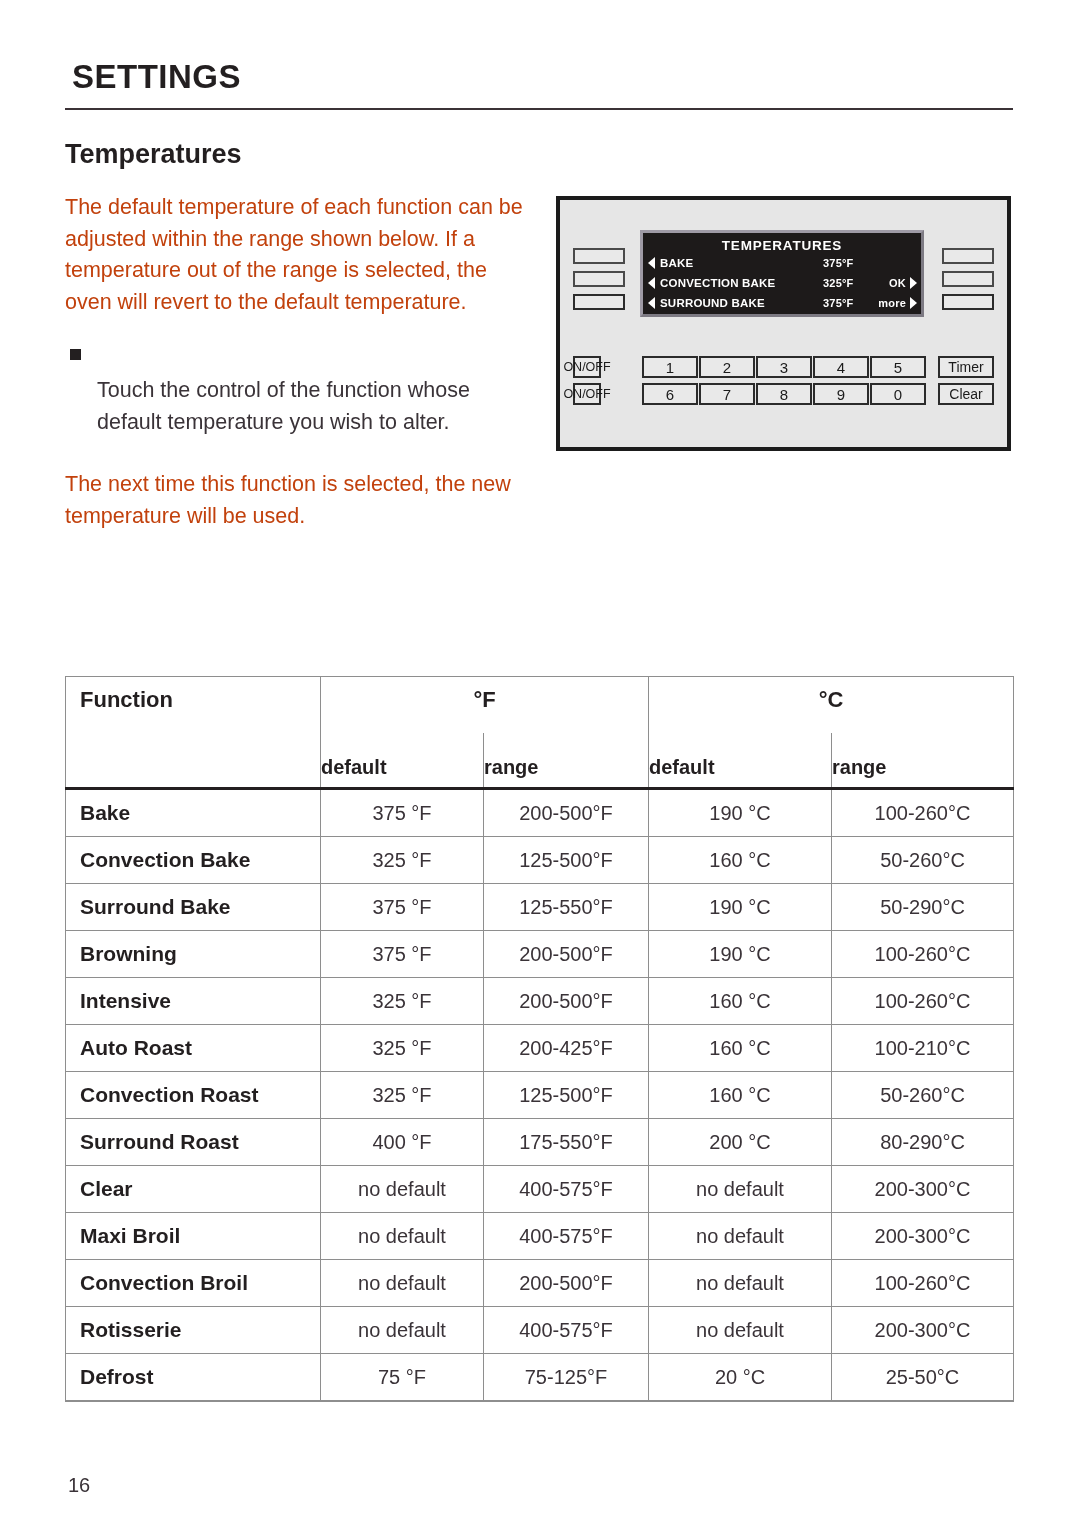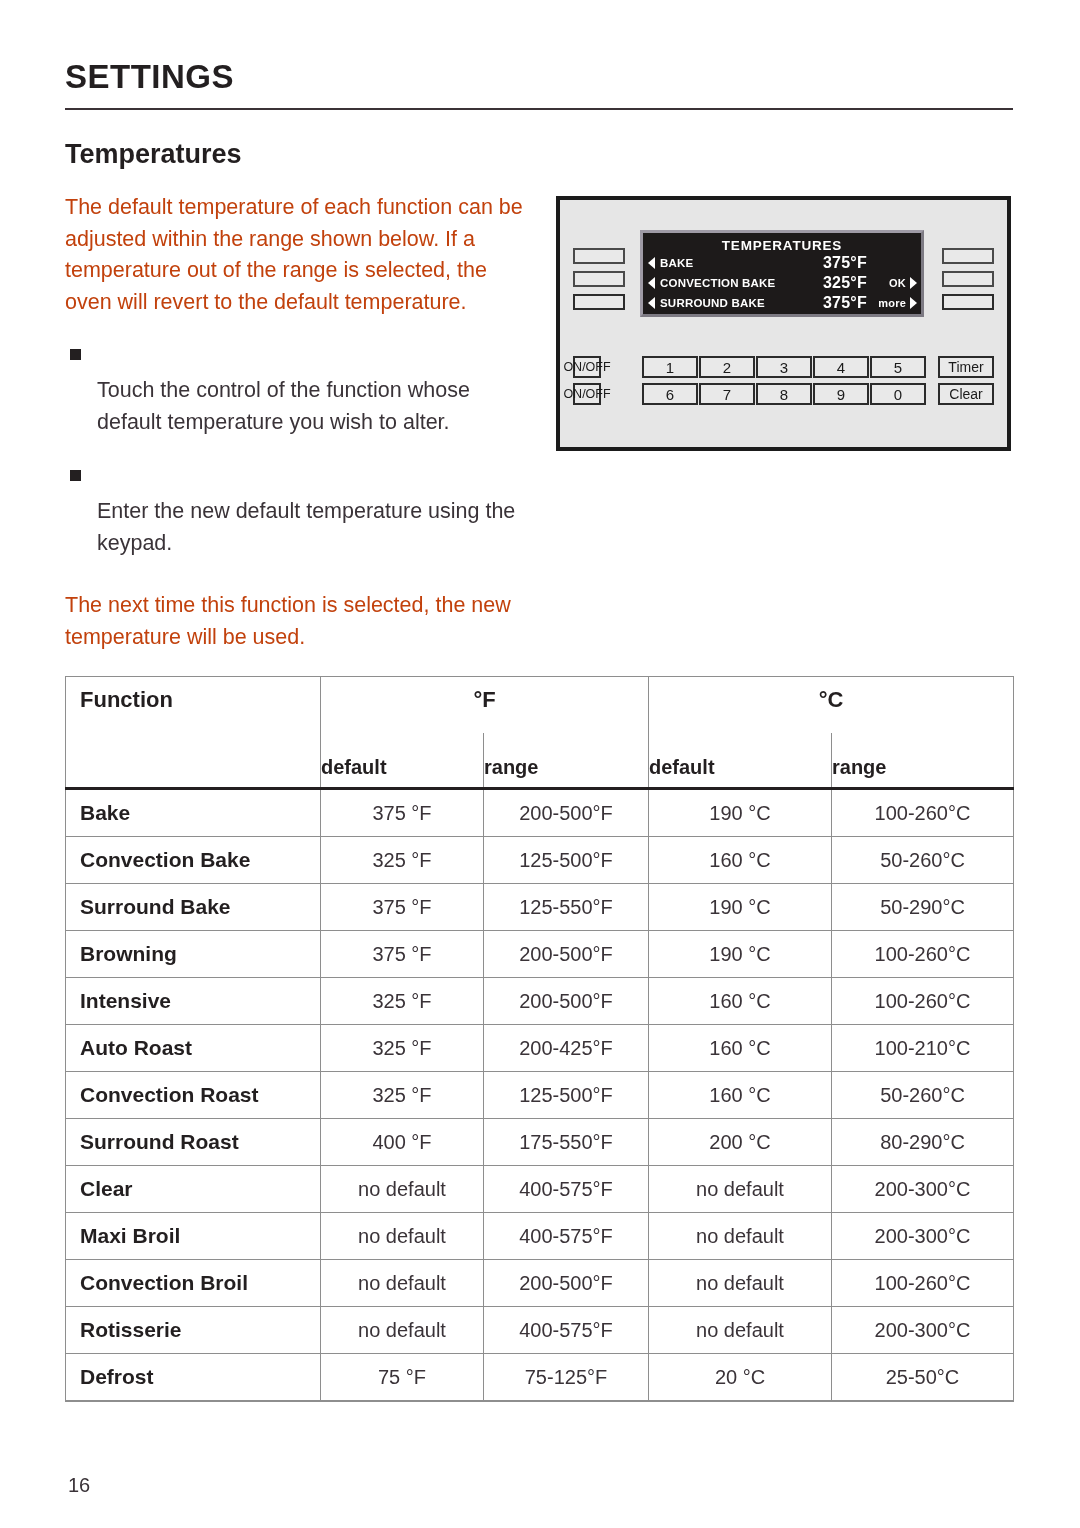--- a/index.html
+++ b/index.html
@@ -12,21 +12,21 @@
     height: 1528px;
     position: relative;
     font-family: "Liberation Sans", sans-serif;
     color: #231f20;
     overflow: hidden;
   }
 
   
   .page-title {
     position: absolute;
-    left: 65px;
+    left: 72px;
     top: 58px;
     font-size: 33px;
     font-weight: bold;
     letter-spacing: 0.5px;
   }
   .title-rule {
     position: absolute;
     left: 65px;
     top: 108px;
     width: 948px;
@@ -150,21 +150,21 @@
     border-bottom: 6px solid transparent;
     border-left: 7px solid #ffffff;
     margin-left: 4px;
     flex: 0 0 auto;
   }
   .lcd-label { flex: 1 1 auto; white-space: nowrap; }
   .lcd-temp {
     flex: 0 0 auto;
     width: 46px;
     text-align: left;
-    font-size: 16px;
+    font-size: 11px;
   }
   .lcd-action {
     flex: 0 0 auto;
     width: 34px;
     text-align: right;
     font-size: 11px;
   }
   .lcd-actionwrap {
     flex: 0 0 auto;
     display: flex;
@@ -266,24 +266,20 @@
 <div class="section-head">Temperatures</div>
 
 <div class="text-col">
   <p class="para">The default temperature of each function can be adjusted within the range shown below. If a temperature out of the range is selected, the oven will revert to the default temperature.</p>
 
   <div class="bullet-row">
     <span class="bullet-mark"></span>
     <span class="bullet-text">Touch the control of the function whose default temperature you wish to alter.</span>
   </div>
 
-  <div class="bullet-row">
-    <span class="bullet-mark"></span>
-    <span class="bullet-text">Enter the new default temperature using the keypad.</span>
-  </div>
 
   <div class="spacer-10"></div>
   <p class="para tight">The next time this function is selected, the new temperature will be used.</p>
 </div>
 
 <div class="panel">
   <div class="panel-inner">
 
     <div class="side-btn left-1"></div>
     <div class="side-btn left-2"></div>

